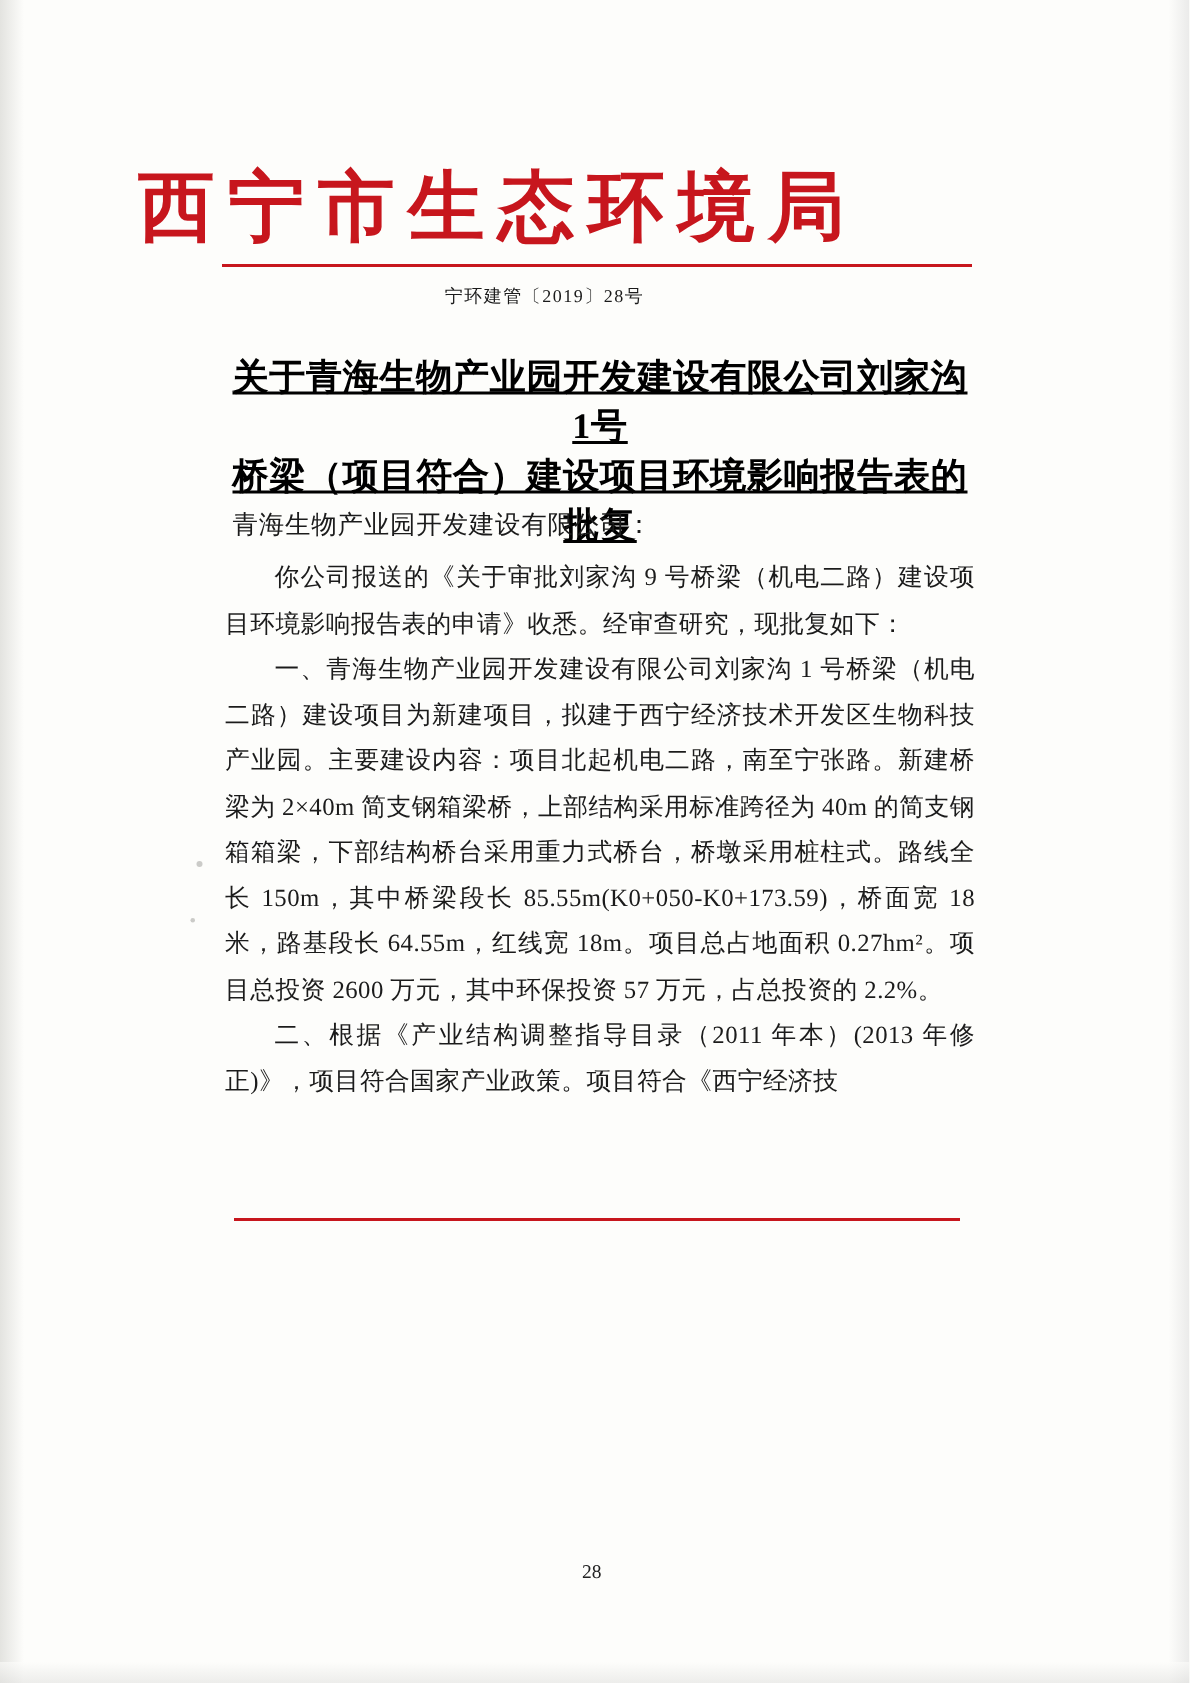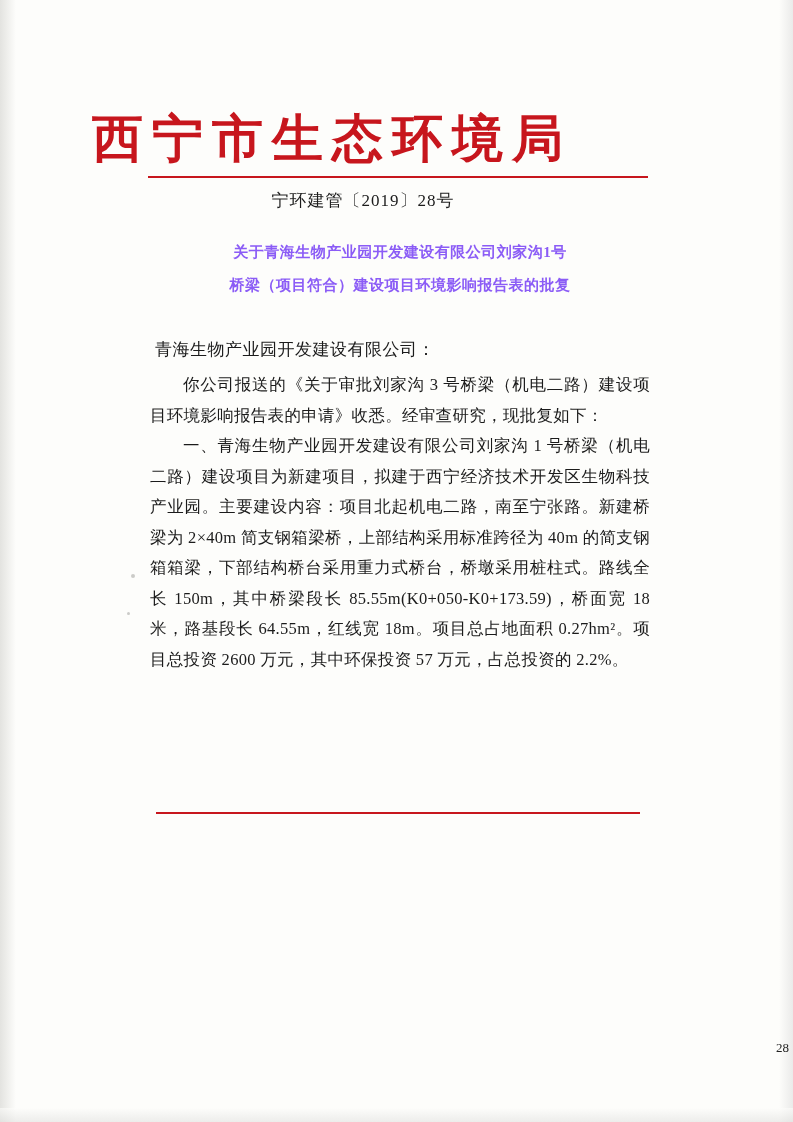--- a/index.html
+++ b/index.html
@@ -69,38 +69,39 @@
     height: 2px;
     background: #c7161d;
   }
 
   .doc-number {
     position: absolute;
     left: 0;
     top: 189px;
     width: 630px;
     text-align: center;
-    font-size: 17px;
+    font-size: 12px;
     letter-spacing: 1px;
     color: #1b1b1b;
     padding-left: 96px;
     box-sizing: border-box;
   }
 
   .doc-title {
     position: absolute;
     left: 150px;
     top: 236px;
     width: 500px;
     text-align: center;
-    font-size: 15px;
+    font-size: 24px;
     font-weight: bold;
     line-height: 33px;
     letter-spacing: 0.5px;
-    color: #8b5cf6;
+    color: #000000;
+    text-decoration: underline;
   }
 
   .recipient {
     position: absolute;
     left: 155px;
     top: 338px;
     font-size: 17px;
     letter-spacing: .5px;
     color: #1b1b1b;
   }
@@ -130,21 +131,21 @@
     width: 484px;
     height: 2px;
     background: #c7161d;
   }
 
   .page-number {
     position: absolute;
     left: 0;
     top: 1040px;
     width: 789px;
-    text-align: right;
+    text-align: center;
     font-size: 13px;
     color: #222;
   }
 
   .speck {
     position: absolute;
     background: #9a9a96;
     border-radius: 50%;
     opacity: .5;
   }
@@ -165,22 +166,23 @@
   <div class="doc-number">宁环建管〔2019〕28号</div>
 
   <div class="doc-title">
     <div>关于青海生物产业园开发建设有限公司刘家沟1号</div>
     <div>桥梁（项目符合）建设项目环境影响报告表的批复</div>
   </div>
 
   <div class="recipient">青海生物产业园开发建设有限公司：</div>
 
   <div class="body-block">
-    <p class="para">你公司报送的《关于审批刘家沟 3 号桥梁（机电二路）建设项目环境影响报告表的申请》收悉。经审查研究，现批复如下：</p>
+    <p class="para">你公司报送的《关于审批刘家沟 9 号桥梁（机电二路）建设项目环境影响报告表的申请》收悉。经审查研究，现批复如下：</p>
     <p class="para">一、青海生物产业园开发建设有限公司刘家沟 1 号桥梁（机电二路）建设项目为新建项目，拟建于西宁经济技术开发区生物科技产业园。主要建设内容：项目北起机电二路，南至宁张路。新建桥梁为 2×40m 简支钢箱梁桥，上部结构采用标准跨径为 40m 的简支钢箱箱梁，下部结构桥台采用重力式桥台，桥墩采用桩柱式。路线全长 150m，其中桥梁段长 85.55m(K0+050-K0+173.59)，桥面宽 18 米，路基段长 64.55m，红线宽 18m。项目总占地面积 0.27hm²。项目总投资 2600 万元，其中环保投资 57 万元，占总投资的 2.2%。</p>
+    <p class="para">二、根据《产业结构调整指导目录（2011 年本）(2013 年修正)》，项目符合国家产业政策。项目符合《西宁经济技</p>
   </div>
 
   <div class="footer-rule"></div>
 
   <div class="page-number">28</div>
 
   <div class="speck" style="left:131px; top:574px; width:4px; height:4px;"></div>
   <div class="speck" style="left:127px; top:612px; width:3px; height:3px;"></div>
 </div>
 

